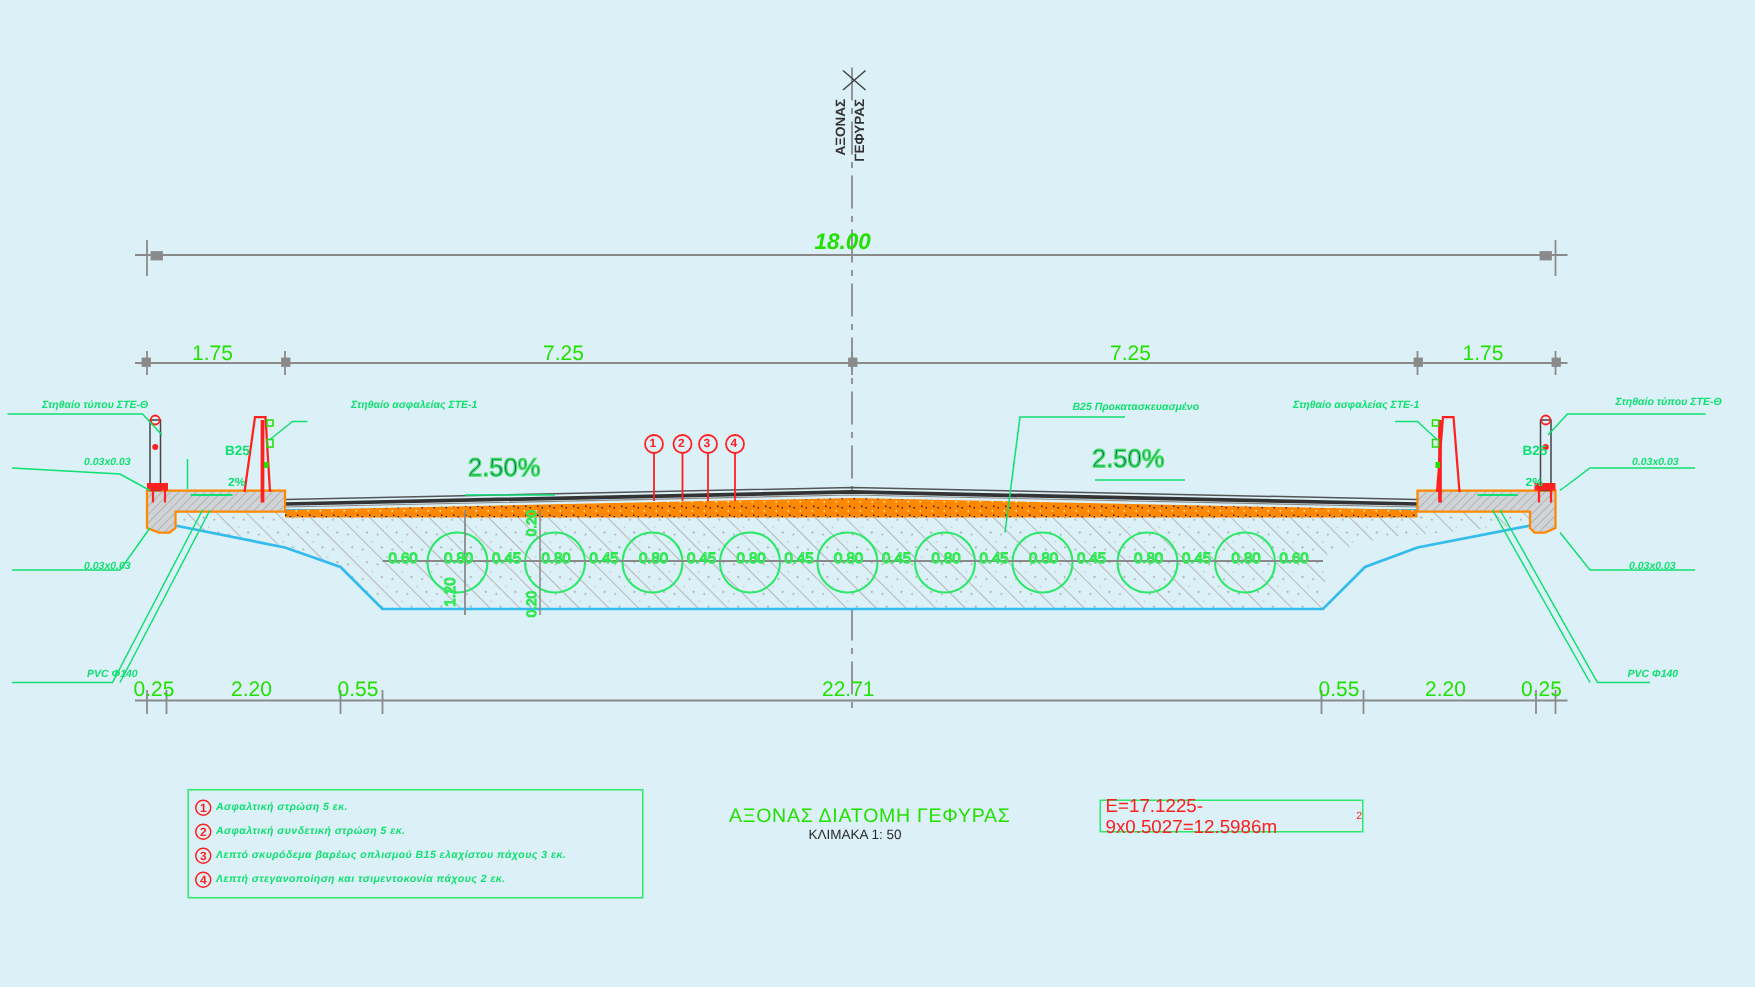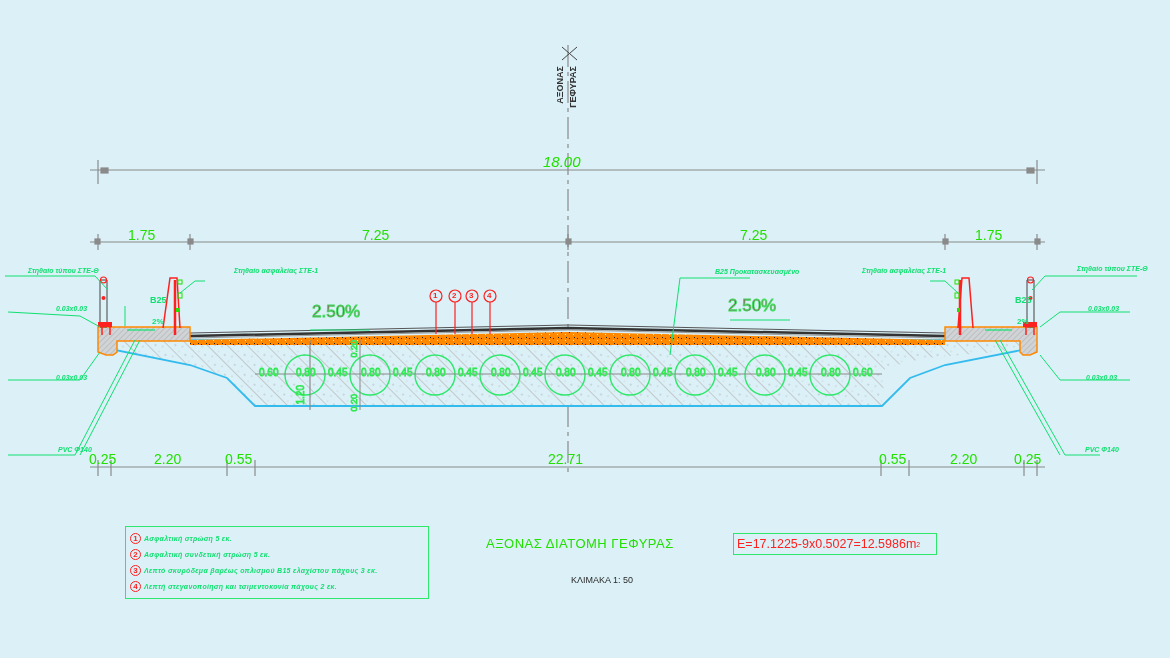--- a/index.html
+++ b/index.html
@@ -2,28 +2,28 @@
 <html><head>
 <meta charset="utf-8">
 <style>
   html, body { margin: 0; padding: 0; }
   body { width: 1170px; height: 658px; background: #dbf0f7; overflow: hidden; position: relative; font-family: "Liberation Sans", sans-serif; }
   #canvas { position: absolute; left: 0; top: 0; width: 1170px; height: 658px; }
   .lbl { position: absolute; white-space: nowrap; font-family: "Liberation Sans", sans-serif; line-height: 1; }
   .dim { color: #22e000; font-size: 14px; }
   .small { color: #10e070; font-size: 7px; font-weight: bold; font-style: italic; padding-left: 22px; }
   .hollow { color: #dbf0f7; -webkit-text-stroke: 0.8px #2ee850; }
-  .hollow-g { color: #be185d; -webkit-text-stroke: 0.9px #40e060; }
+  .hollow-g { color: #0c4a6e; -webkit-text-stroke: 0.9px #40e060; }
   .legend { position: absolute; left: 125px; top: 526px; width: 304px; height: 73px; border: 1.5px solid #2ee86a; box-sizing: border-box; padding: 3px 4px; }
   .legend-row { display: flex; align-items: center; height: 16px; }
   .legend-num { width: 11px; height: 11px; border: 1.5px solid #ff2020; border-radius: 50%; color: #ff2020; font-size: 8px; font-weight: bold; display: flex; align-items: center; justify-content: center; box-sizing: border-box; margin-right: 3px; }
   .legend-text { color: #10e070; font-size: 7px; font-style: italic; font-weight: bold; letter-spacing: 0.3px; }
   .title { color: #22e000; font-size: 13px; letter-spacing: 0.5px; }
   .subtitle { color: #2a2a2a; font-size: 9px; }
-  .formula { position: absolute; left: 733px; top: 533px; width: 204px; height: 22px; border: 1.5px solid #2ee86a; box-sizing: border-box; color: #ff2020; font-size: 12.5px; display: flex; align-items: center; padding-left: 3px; }
+  .formula { position: absolute; left: 733px; top: 533px; width: 176px; height: 22px; border: 1.5px solid #2ee86a; box-sizing: border-box; color: #ff2020; font-size: 12.5px; display: flex; align-items: center; padding-left: 3px; }
   .formula sup { font-size: 7px; vertical-align: super; }
   .axis-label { color: #333; font-size: 9px; font-weight: bold; writing-mode: vertical-rl; transform: rotate(180deg); }
 </style>
 </head>
 <body>
 
 <svg id="canvas" viewBox="0 0 1170 658" xmlns="http://www.w3.org/2000/svg">
   <defs>
     <pattern id="hatch" patternUnits="userSpaceOnUse" width="14" height="14" patternTransform="rotate(-45)">
       <rect width="14" height="14" fill="#dbf0f7"></rect>
@@ -171,21 +171,21 @@
     <circle cx="436" cy="296" r="6"></circle>
     <circle cx="455" cy="296" r="6"></circle>
     <circle cx="472" cy="296" r="6"></circle>
     <circle cx="490" cy="296" r="6"></circle>
   </g>
 </svg>
 
 <div class="lbl axis-label" style="left:556px; top:66px;">ΑΞΟΝΑΣ</div>
 <div class="lbl axis-label" style="left:569px; top:66px;">ΓΕΦΥΡΑΣ</div>
 
-<div class="lbl" style="left:543px; top:154px; color:#22e000; font-size:15px; font-weight:normal; font-style:italic;">18.00</div>
+<div class="lbl" style="left:543px; top:154px; color:#22e000; font-size:15px; font-weight:bold; font-style:italic;">18.00</div>
 
 <div class="lbl dim" style="left:128px; top:228px;">1.75</div>
 <div class="lbl dim" style="left:362px; top:228px;">7.25</div>
 <div class="lbl dim" style="left:740px; top:228px;">7.25</div>
 <div class="lbl dim" style="left:975px; top:228px;">1.75</div>
 
 <div class="lbl dim" style="left:89px; top:452px;">0.25</div>
 <div class="lbl dim" style="left:154px; top:452px;">2.20</div>
 <div class="lbl dim" style="left:225px; top:452px;">0.55</div>
 <div class="lbl dim" style="left:548px; top:452px;">22.71</div>
@@ -256,18 +256,18 @@
     <span class="legend-num">3</span>
     <span class="legend-text">Λεπτό σκυρόδεμα βαρέως οπλισμού B15 ελαχίστου πάχους 3 εκ.</span>
   </div>
   <div class="legend-row">
     <span class="legend-num">4</span>
     <span class="legend-text">Λεπτή στεγανοποίηση και τσιμεντοκονία πάχους 2 εκ.</span>
   </div>
 </div>
 
 <div class="lbl title" style="left:486px; top:537px;">ΑΞΟΝΑΣ ΔΙΑΤΟΜΗ ΓΕΦΥΡΑΣ</div>
-<div class="lbl subtitle" style="left:539px; top:576px;margin-left:32px;">ΚΛΙΜΑΚΑ 1: 50</div>
+<div class="lbl subtitle" style="left:539px; top:552px;">ΚΛΙΜΑΚΑ 1: 50</div>
 
 <div class="formula">
   <span>E=17.1225-9x0.5027=12.5986m</span>
     <sup>2</sup>
 </div>
 
 </body></html>

